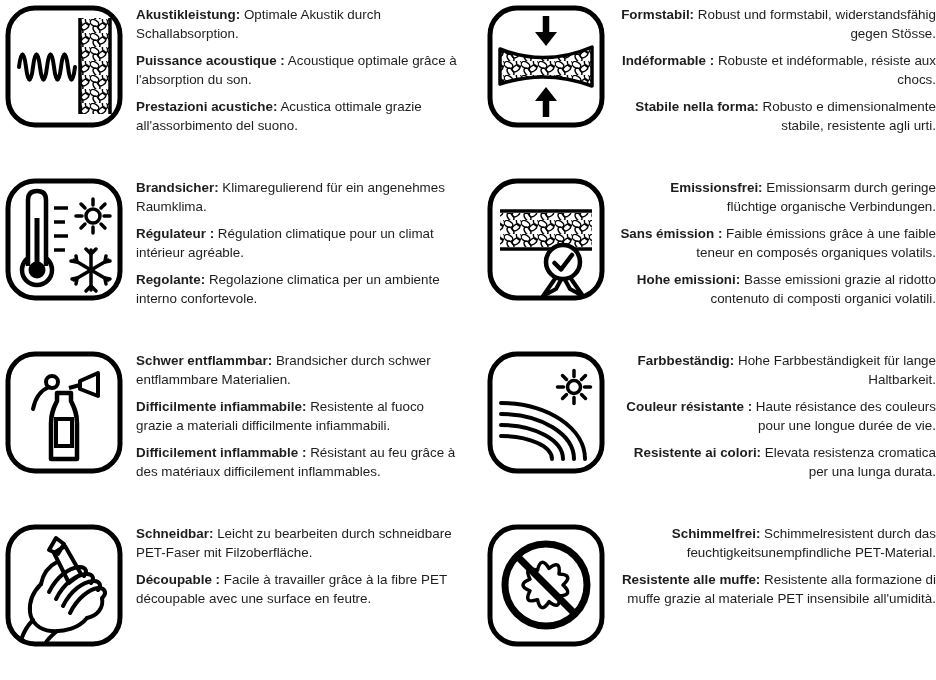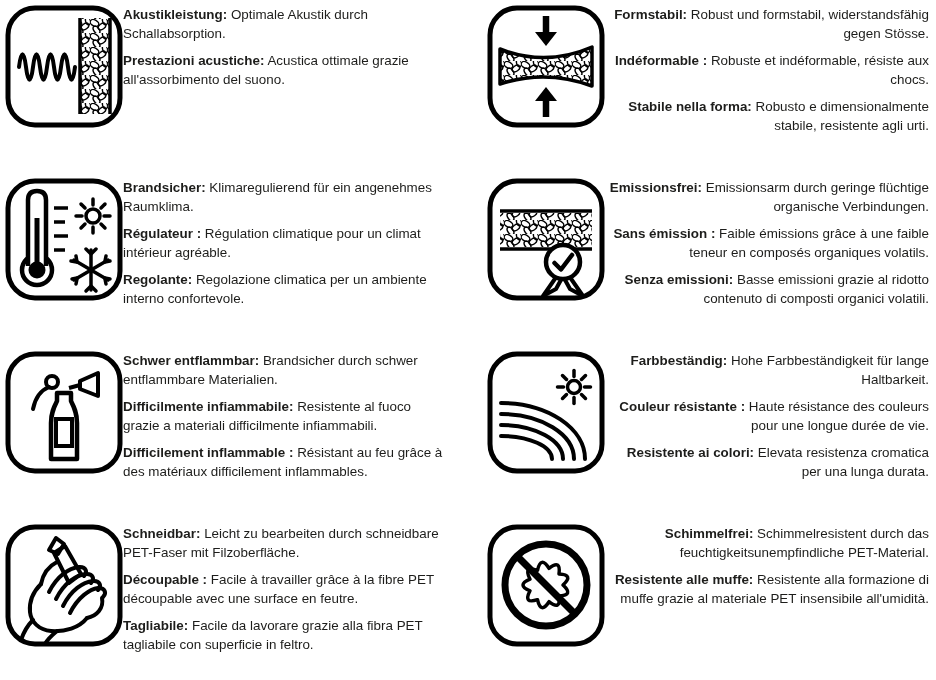--- a/index.html
+++ b/index.html
@@ -8,21 +8,21 @@
     font-family:"Liberation Sans", sans-serif;
     color:#1d1d1b;overflow:hidden;
   }
   .grid{
     display:grid;
     grid-template-columns:468px 468px;
     grid-auto-rows:173px;
     padding-top:5px;
     box-sizing:border-box;
   }
-  .tile{display:flex;align-items:flex-start;padding-left:5px;box-sizing:border-box;}
+  .tile{display:flex;align-items:flex-start;gap:13px;padding-left:5px;box-sizing:border-box;}
   .tile.right{padding-left:19px;text-align:right;}
   .icon-box{flex:0 0 auto;}
   .icon-box svg{display:block;}
   .text{width:324px;padding-top:1px;}
   .text p{margin:0 0 9px 0;font-size:13.4px;line-height:1.38;}
   .text b{font-weight:bold;}
 </style>
 </head>
 <body>
 
@@ -43,20 +43,21 @@
         </defs>
         <rect x="3" y="3" width="112" height="117" rx="27" fill="none" stroke="#000" stroke-width="5"></rect>
         <rect x="75" y="13" width="30" height="96" fill="url(#sA)"></rect>
         <line x1="75" y1="13" x2="75" y2="109" stroke="#000" stroke-width="3.5"></line>
         <line x1="105" y1="13" x2="105" y2="109" stroke="#000" stroke-width="3.5"></line>
         <path d="M14,62 C16,45 19,45 21,62 C23,79 26,79 28,62 C30,45 33,45 35,62 C37,79 40,79 42,62 C44,45 47,45 49,62 C51,79 54,79 56,62 C58,45 61,45 63,62 C65,79 68,79 70,62" fill="none" stroke="#000" stroke-width="4" stroke-linecap="round"></path>
       </svg>
     </div>
     <div class="text">
       <p><b>Akustikleistung:</b> <span>Optimale Akustik durch Schallabsorption.</span></p>
+      <p><b>Puissance acoustique :</b> <span>Acoustique optimale grâce à l'absorption du son.</span></p>
       <p><b>Prestazioni acustiche:</b> <span>Acustica ottimale grazie all'assorbimento del suono.</span></p>
     </div>
   </div>
 
   <div class="tile right">
     <div class="icon-box">
       <svg width="118" height="123" viewBox="0 0 118 123">
         <defs>
           <pattern id="sB" width="17" height="14" patternUnits="userSpaceOnUse">
             <g fill="none" stroke="#000" stroke-width="1.4">
@@ -147,21 +148,21 @@
         <line x1="13" y1="71" x2="105" y2="71" stroke="#000" stroke-width="3.5"></line>
         <path d="M72,95 L56,118 L69,111 L75,100 Z" fill="#ffffff" stroke="#000" stroke-width="4" stroke-linejoin="round"></path>
         <path d="M80,95 L96,118 L83,111 L77,100 Z" fill="#ffffff" stroke="#000" stroke-width="4" stroke-linejoin="round"></path>
         <circle cx="76" cy="84" r="17" fill="#ffffff" stroke="#000" stroke-width="4.5"></circle>
         <path d="M67.5,85 L74,91.5 L85,77" fill="none" stroke="#000" stroke-width="4.5" stroke-linecap="round" stroke-linejoin="round"></path>
       </svg>
     </div>
     <div class="text">
       <p><b>Emissionsfrei:</b> <span>Emissionsarm durch geringe flüchtige organische Verbindungen.</span></p>
       <p><b>Sans émission :</b> <span>Faible émissions grâce à une faible teneur en composés organiques volatils.</span></p>
-      <p><b>Senza emissioni:</b> <span>Basse emissioni grazie al ridotto contenuto di composti organici volatili.</span></p>
+      <p><b>Hohe emissioni:</b> <span>Basse emissioni grazie al ridotto contenuto di composti organici volatili.</span></p>
     </div>
   </div>
 
   <div class="tile">
     <div class="icon-box">
       <svg width="118" height="123" viewBox="0 0 118 123">
         <rect x="3" y="3" width="112" height="117" rx="27" fill="none" stroke="#000" stroke-width="5"></rect>
         <path d="M46,108 L46,72 C46,62 49,56 52,50 L52,42 L66,42 L66,50 C69,56 72,62 72,72 L72,108 Z" fill="none" stroke="#000" stroke-width="4.5" stroke-linejoin="round"></path>
         <rect x="51" y="68" width="16" height="27" fill="none" stroke="#000" stroke-width="4"></rect>
         <circle cx="47" cy="31" r="6" fill="none" stroke="#000" stroke-width="4"></circle>
@@ -228,21 +229,20 @@
           <path d="M36,60 C38,50 44,42 52,38"></path>
 
           <path d="M28,96 C22,102 18,110 16,116"></path>
           <path d="M52,107 C46,112 42,116 40,120"></path>
         </g>
       </svg>
     </div>
     <div class="text">
       <p><b>Schneidbar:</b> <span>Leicht zu bearbeiten durch schneidbare PET-Faser mit Filzoberfläche.</span></p>
       <p><b>Découpable :</b> <span>Facile à travailler grâce à la fibre PET découpable avec une surface en feutre.</span></p>
-      <p><b>Tagliabile:</b> <span>Facile da lavorare grazie alla fibra PET tagliabile con superficie in feltro.</span></p>
     </div>
   </div>
 
   <div class="tile right">
     <div class="icon-box">
       <svg width="118" height="123" viewBox="0 0 118 123">
         <rect x="3" y="3" width="112" height="117" rx="27" fill="none" stroke="#000" stroke-width="5"></rect>
         <path d="M76,61 Q87.2,71.3 72,71.9 Q74,87 62,77.7 Q53.8,90.5 50.5,75.7 Q36,80.3 43,66.8 Q29,61 43,55.2 Q36,41.7 50.5,46.3 Q53.8,31.5 62,44.3 Q74,35 72,50.1 Q87.2,50.7 76,61 Z" fill="none" stroke="#000" stroke-width="3.5" stroke-linejoin="round"></path>
         <circle cx="59" cy="61" r="41" fill="none" stroke="#000" stroke-width="7"></circle>
         <line x1="30" y1="32" x2="88" y2="90" stroke="#000" stroke-width="7"></line>

